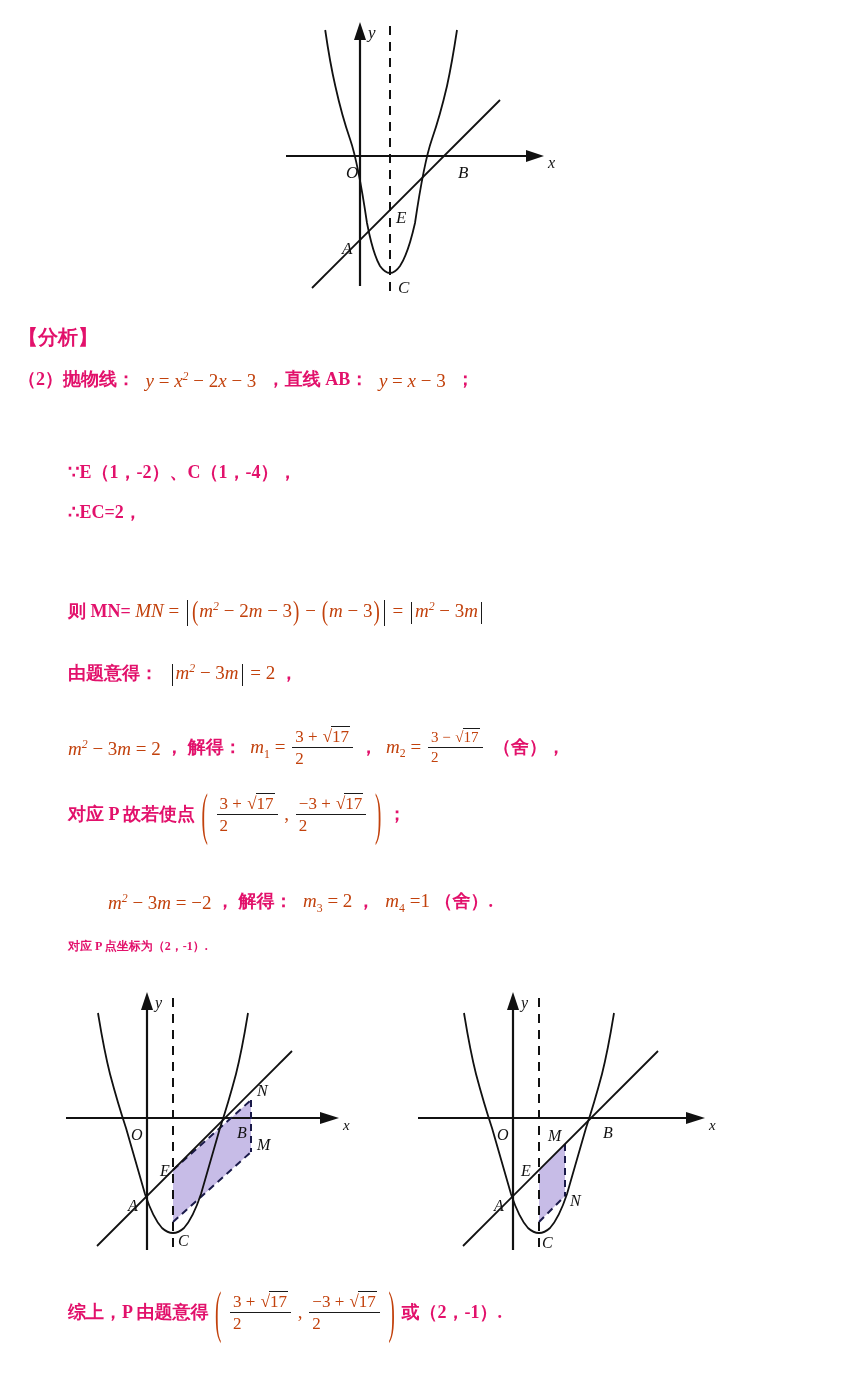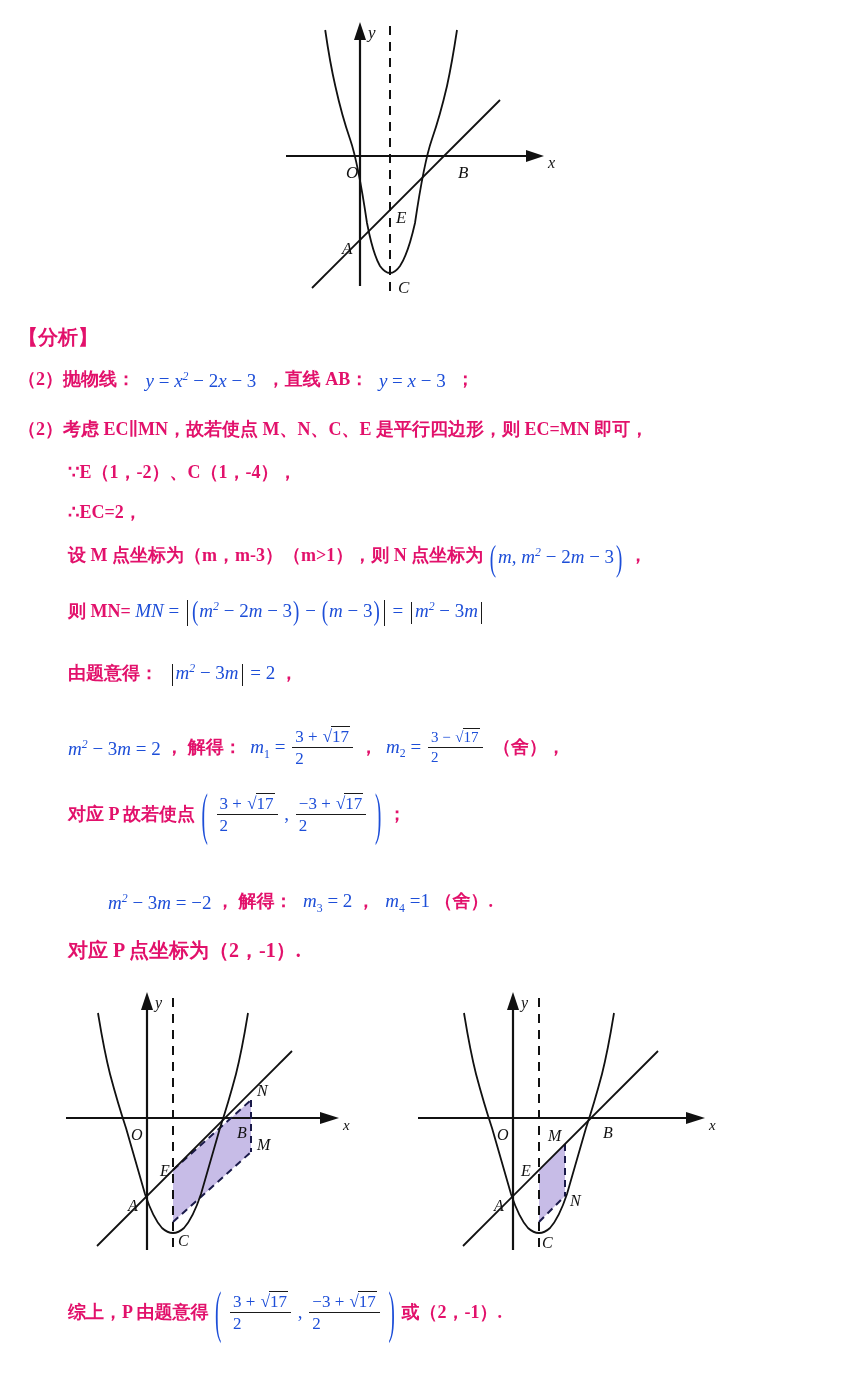--- a/index.html
+++ b/index.html
@@ -52,21 +52,21 @@
     font-family: "Liberation Serif", "DejaVu Serif", serif;
     white-space: nowrap;
     line-height: 1;
   }
   .mag { color: #e2116b; font-weight: bold; font-style: normal; }
 
   
   .math {
     font-family: "Liberation Serif", "DejaVu Serif", serif;
     font-style: italic;
-    color: #1d4ed8;
+    color: #c2410c;
     font-weight: normal;
     white-space: nowrap;
     display: inline-block;
     vertical-align: middle;
   }
   .math .op { font-style: normal; }
   .math .num { font-style: normal; }
   sup.ex {
     font-size: 0.62em;
     vertical-align: super;
@@ -187,35 +187,27 @@
     <span class="math" style="font-size:19px; margin:0 6px;">
       y <span class="op">=</span> x<sup class="ex">2</sup> <span class="op">−</span> <span class="num">2</span>x <span class="op">−</span> <span class="num">3</span>
     </span>
     <span>，直线 AB：</span>
     <span class="math" style="font-size:19px; margin:0 6px;">
       y <span class="op">=</span> x <span class="op">−</span> <span class="num">3</span>
     </span>
     <span>；</span>
   </div>
 
-  <div class="txt" style="left:18px; top:420px; font-size:18px;">（2）考虑 EC∥MN，故若使点 M、N、C、E 是平行四边形，则 EC=MN 即可，</div>
 
   <div class="txt" style="left:68px; top:463px; font-size:18px;">
     <span>∵</span><span>E（1，-2）、C（1，-4），</span>
   </div>
 
   <div class="txt" style="left:68px; top:503px; font-size:18px;">∴EC=2，</div>
 
-  <div class="txt" style="left:68px; top:546px; font-size:18px;">
-    <span>设 M 点坐标为（m，m-3）（m&gt;1），则 N 点坐标为</span>
-    <span class="math" style="font-size:19px;">
-      <span class="bigparen">(</span>m<span class="op">,</span> m<sup class="ex">2</sup> <span class="op">−</span> <span class="num">2</span>m <span class="op">−</span> <span class="num">3</span><span class="bigparen">)</span>
-    </span>
-    <span>，</span>
-  </div>
 
   <div class="txt" style="left:68px; top:600px; font-size:18px;">
     <span>则 MN=</span>
     <span class="math" style="font-size:19px;">
       MN <span class="op">=</span> <span class="bar h1"></span><span class="mparen">(</span>m<sup class="ex">2</sup> <span class="op">−</span> <span class="num">2</span>m <span class="op">−</span> <span class="num">3</span><span class="mparen">)</span> <span class="op">−</span> <span class="mparen">(</span>m <span class="op">−</span> <span class="num">3</span><span class="mparen">)</span><span class="bar h1"></span> <span class="op">=</span> <span class="bar h2"></span>m<sup class="ex">2</sup> <span class="op">−</span> <span class="num">3</span>m<span class="bar h2"></span>
     </span>
   </div>
 
   <div class="txt" style="left:68px; top:663px; font-size:18px;text-align:right;">
     <span>由题意得：</span>
@@ -276,21 +268,21 @@
     <span class="math" style="font-size:19px; margin-left:6px;">
       m<sub class="sb">3</sub> <span class="op">=</span> <span class="num">2</span>
     </span>
     <span class="mag">，</span>
     <span class="math" style="font-size:19px; margin-left:6px;">
       m<sub class="sb">4</sub> <span class="op">=</span><span class="num">1</span>
     </span>
     <span class="mag">（舍）</span><span class="mag">.</span>
   </div>
 
-  <div class="txt" style="left:68px; top:940px; font-size:20px;">对应 P 点坐标为（2，-1）.</div>
+  <div class="txt" style="left:68px; top:940px; font-size:12px;">对应 P 点坐标为（2，-1）.</div>
 
   <div class="fig" id="fig-left">
     <svg width="310" height="285" viewBox="0 0 310 285">
 
       <polygon points="121,192 121,244 199,174 199,122" fill="#bdb0e3" fill-opacity="0.85" stroke="none"></polygon>
 
       <g>
         <line x1="14" y1="140" x2="268" y2="140" stroke="#111" stroke-width="2.2"></line>
         <polygon points="268,134 287,140 268,146" fill="#111"></polygon>
       </g>

